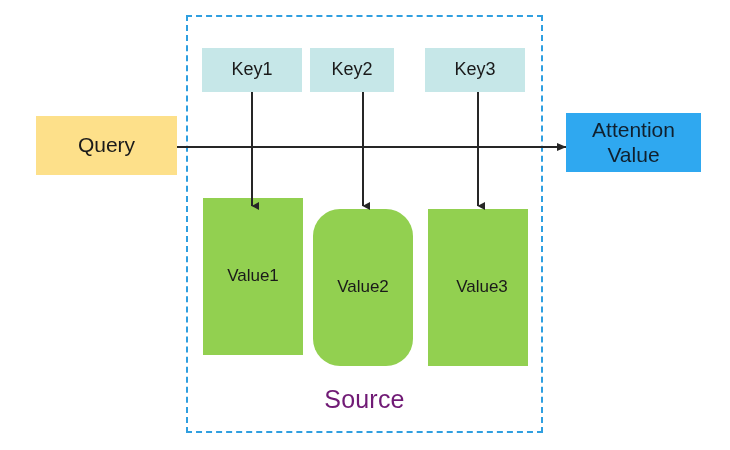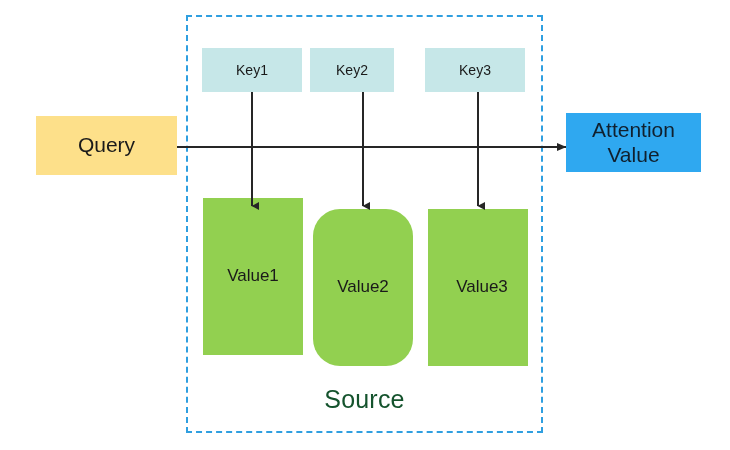--- a/index.html
+++ b/index.html
@@ -40,28 +40,28 @@
     border: 2px dashed #2f9fe0;
     background: transparent;
   }
   #source-label {
     position: absolute;
     left: 186px;
     top: 385px;
     width: 357px;
     text-align: center;
     font-size: 25px;
-    color: #14532d;
+    color: #701a75;
     letter-spacing: 0.2px;
   }
 
   
   .key-box {
     background: #c6e7e8;
-    font-size: 14px;
+    font-size: 18px;
     height: 44px;
   }
   #key-box-1 { left: 202px; top: 48px; width: 100px; }
   #key-box-2 { left: 310px; top: 48px; width: 84px; }
   #key-box-3 { left: 425px; top: 48px; width: 100px; }
 
   
   .value-box {
     background: #92d050;
     font-size: 17px;

